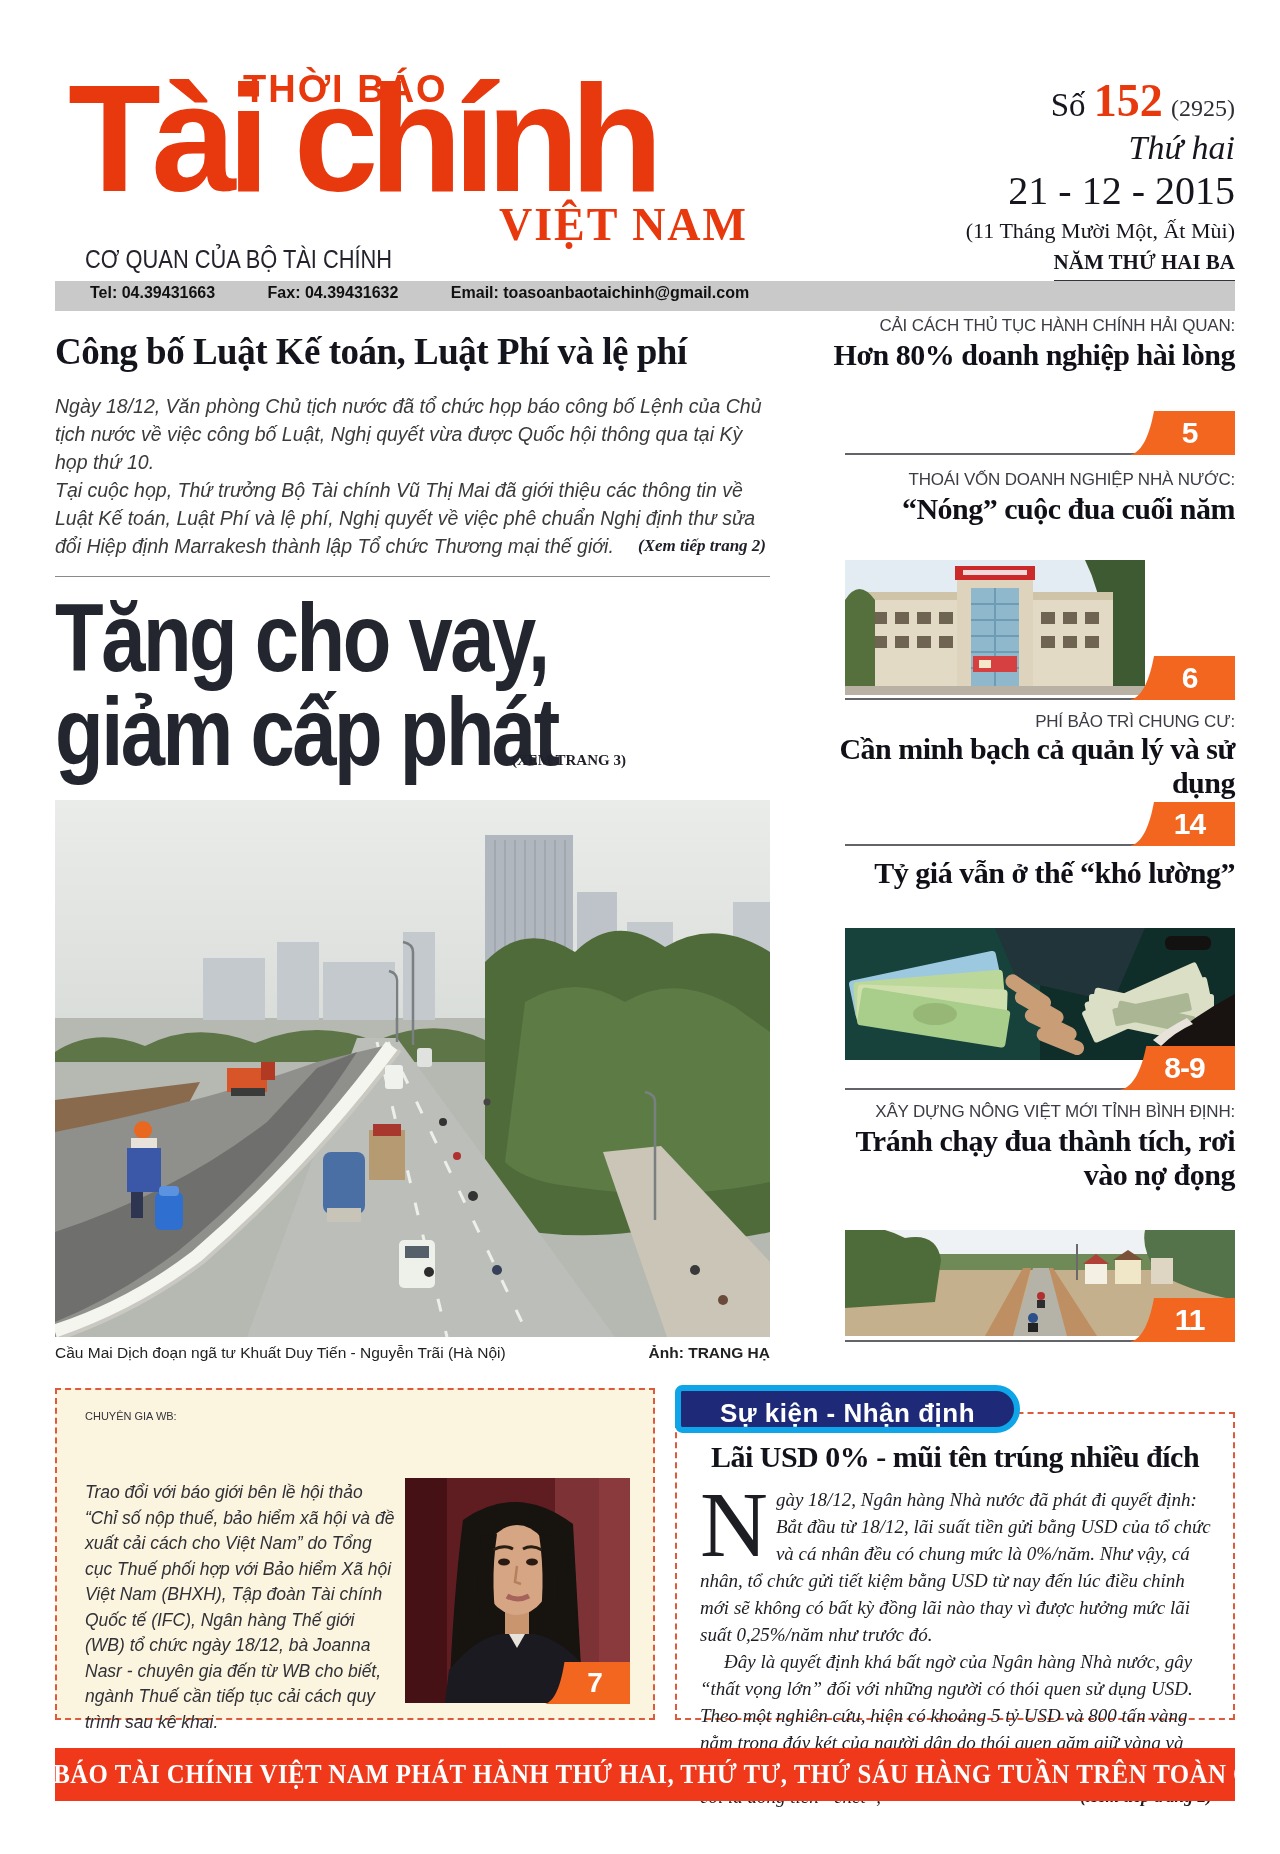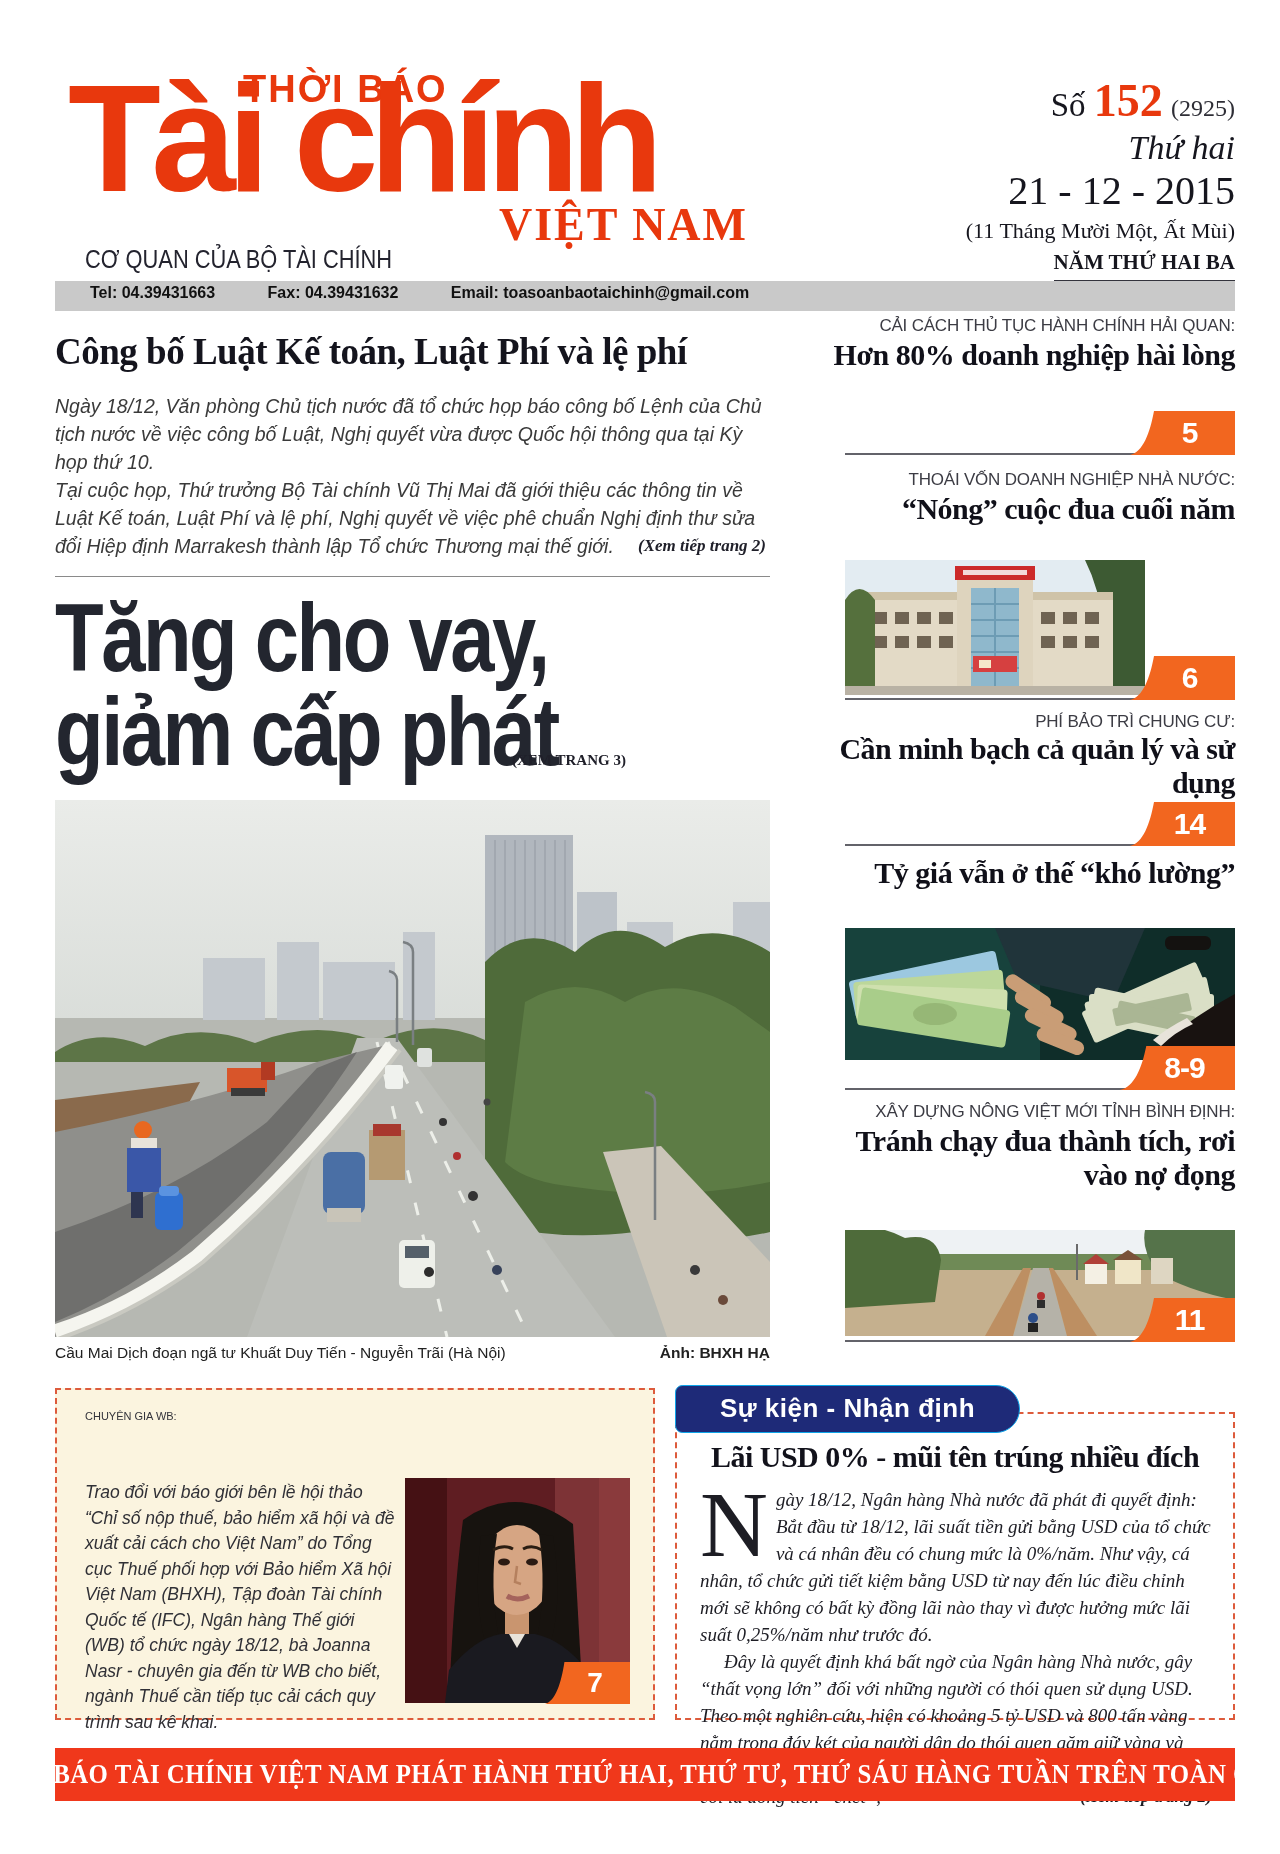--- a/index.html
+++ b/index.html
@@ -76,21 +76,21 @@
                font-weight:bold;font-size:27.5px;color:#14141d;letter-spacing:-0.5px;}
   .eb-body{left:85px;top:1480px;width:312px;font-style:italic;font-size:17.5px;
            line-height:25.5px;color:#303036;}
   .eb-photo{left:405px;top:1478px;width:225px;height:225px;overflow:hidden;}
   .eb-photo svg{display:block;width:100%;height:100%;}
   .eb-badge{left:545px;top:1662px;width:85px;height:42px;}
   .eb-badge span{font-size:28px;line-height:42px;}
 
   
   .event-tab{left:675px;top:1385px;width:345px;height:48px;background:#1e2a78;
-             border:1px solid #0ea5e9;border-radius:8px 26px 26px 8px;box-sizing:border-box;
+             border:6px solid #0ea5e9;border-radius:8px 26px 26px 8px;box-sizing:border-box;
              text-align:center;color:#fff;font-weight:bold;font-size:26px;line-height:44px;letter-spacing:0.5px;}
   .event-box{left:675px;top:1412px;width:560px;height:308px;background:#fff;
              border:2px dashed #dd5b3c;box-sizing:border-box;}
   .ev-headline{left:700px;top:1440px;width:510px;text-align:center;font-family:"Liberation Serif",serif;
                font-weight:bold;font-size:30px;color:#12121b;letter-spacing:-0.5px;}
   .ev-body{left:700px;top:1486px;width:512px;font-family:"Liberation Serif",serif;
            font-style:italic;font-size:19px;line-height:27px;color:#1d1d24;}
   .ev-body p{margin:0;}
   .dropcap{float:left;font-family:"Liberation Serif",serif;font-style:normal;
            font-size:94px;line-height:76px;padding-right:8px;color:#1d1d24;}
@@ -222,21 +222,21 @@
       <g stroke="#7a7f82" stroke-width="2.5" fill="none">
         <path d="M358,245 L358,152 Q358,144 348,142"></path>
         <path d="M342,242 L342,180 Q342,173 334,171"></path>
         <path d="M600,420 L600,302 Q600,294 590,292"></path>
       </g>
     </svg>
   </div>
 
   <div class="abs caption-row">
     <span>Cầu Mai Dịch đoạn ngã tư Khuất Duy Tiến - Nguyễn Trãi (Hà Nội)</span>
-    <span class="caption-credit">Ảnh: BHXH HẠ</span>
+    <span class="caption-credit">Ảnh: TRANG HẠ</span>
   </div>
 
   <div class="abs sidebar">
 
     <div class="sb sb-kicker" style="top:16px;">CẢI CÁCH THỦ TỤC HÀNH CHÍNH HẢI QUAN:</div>
     <div class="sb sb-headline" style="top:38px;">Hơn 80% doanh nghiệp hài lòng</div>
     <div class="srule" style="left:55px;top:153px;width:290px;"></div>
     <div class="badge" style="left:340px;top:111px;">
       <svg viewBox="0 0 105 44" preserveAspectRatio="none">
           <path d="M24,0 L105,0 L105,44 L0,44 C13,41 20,22 24,0 Z" fill="#f2661f"></path>

